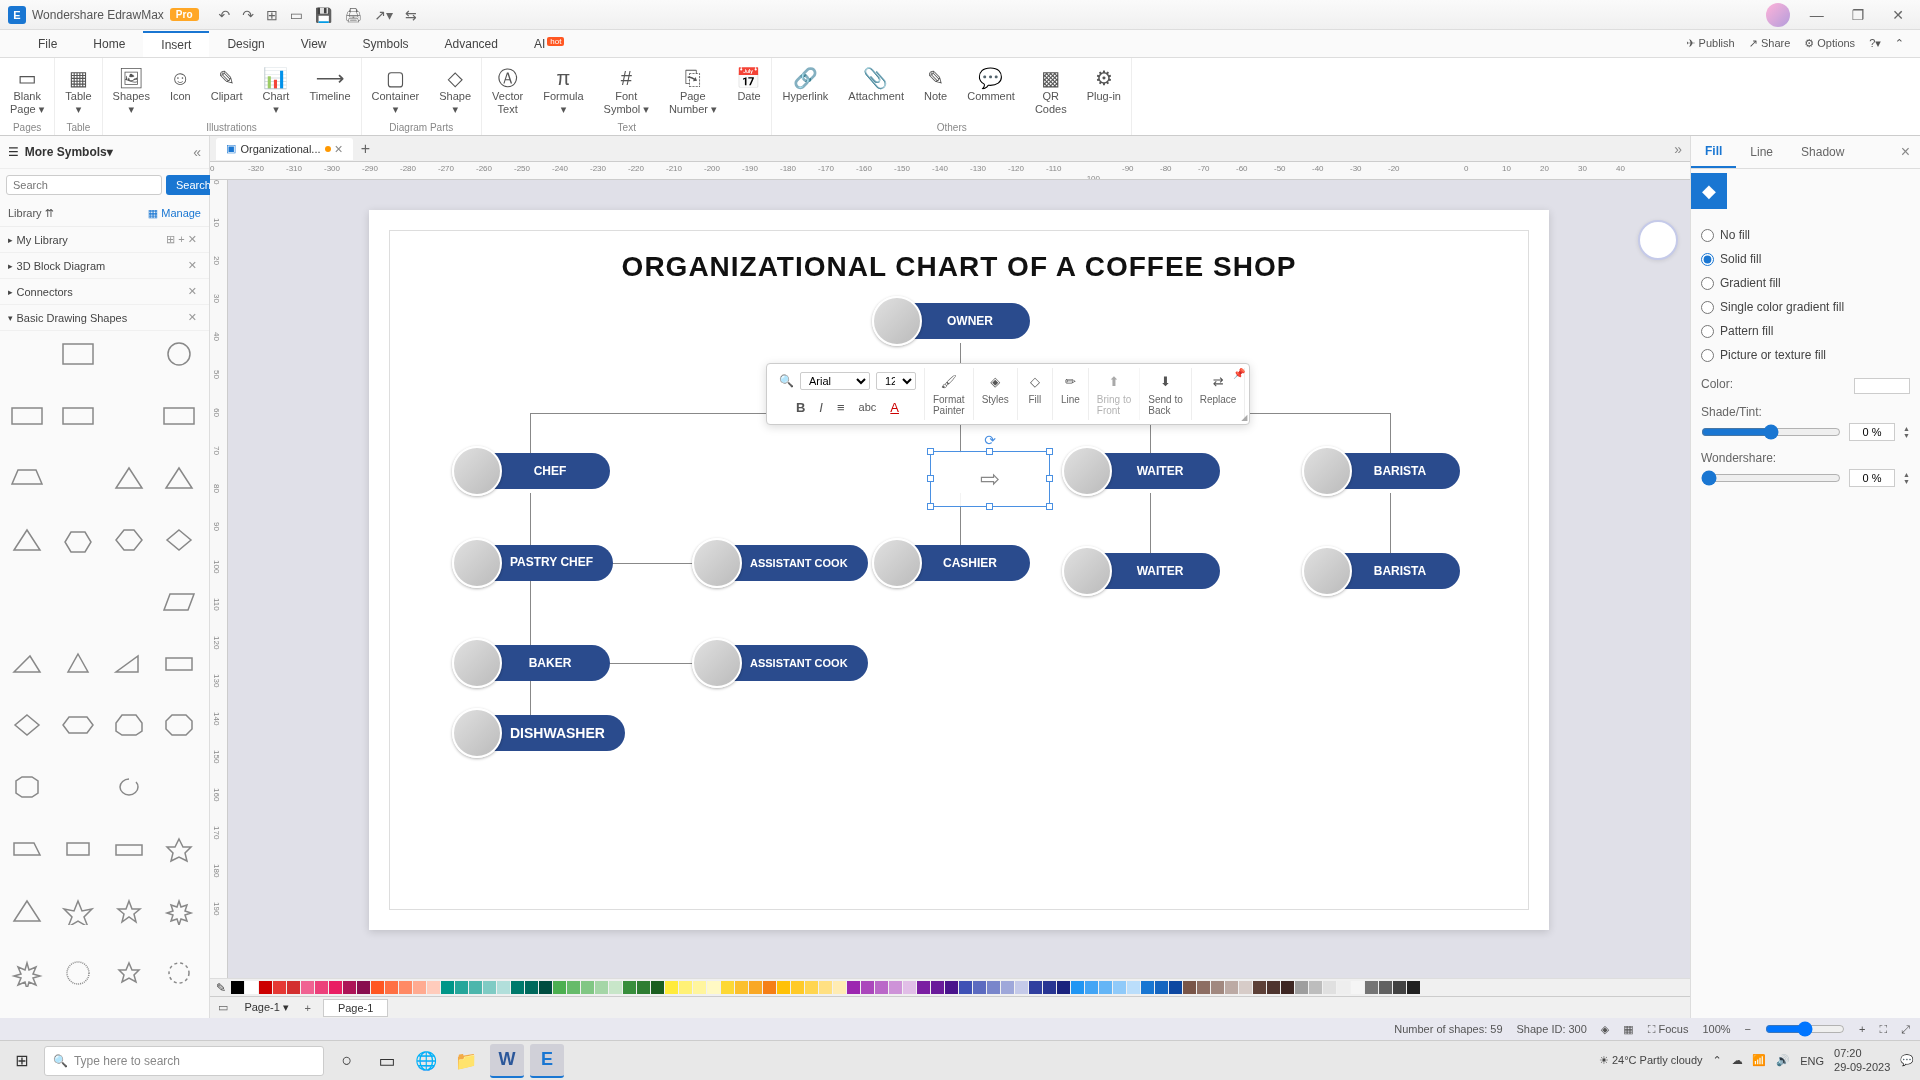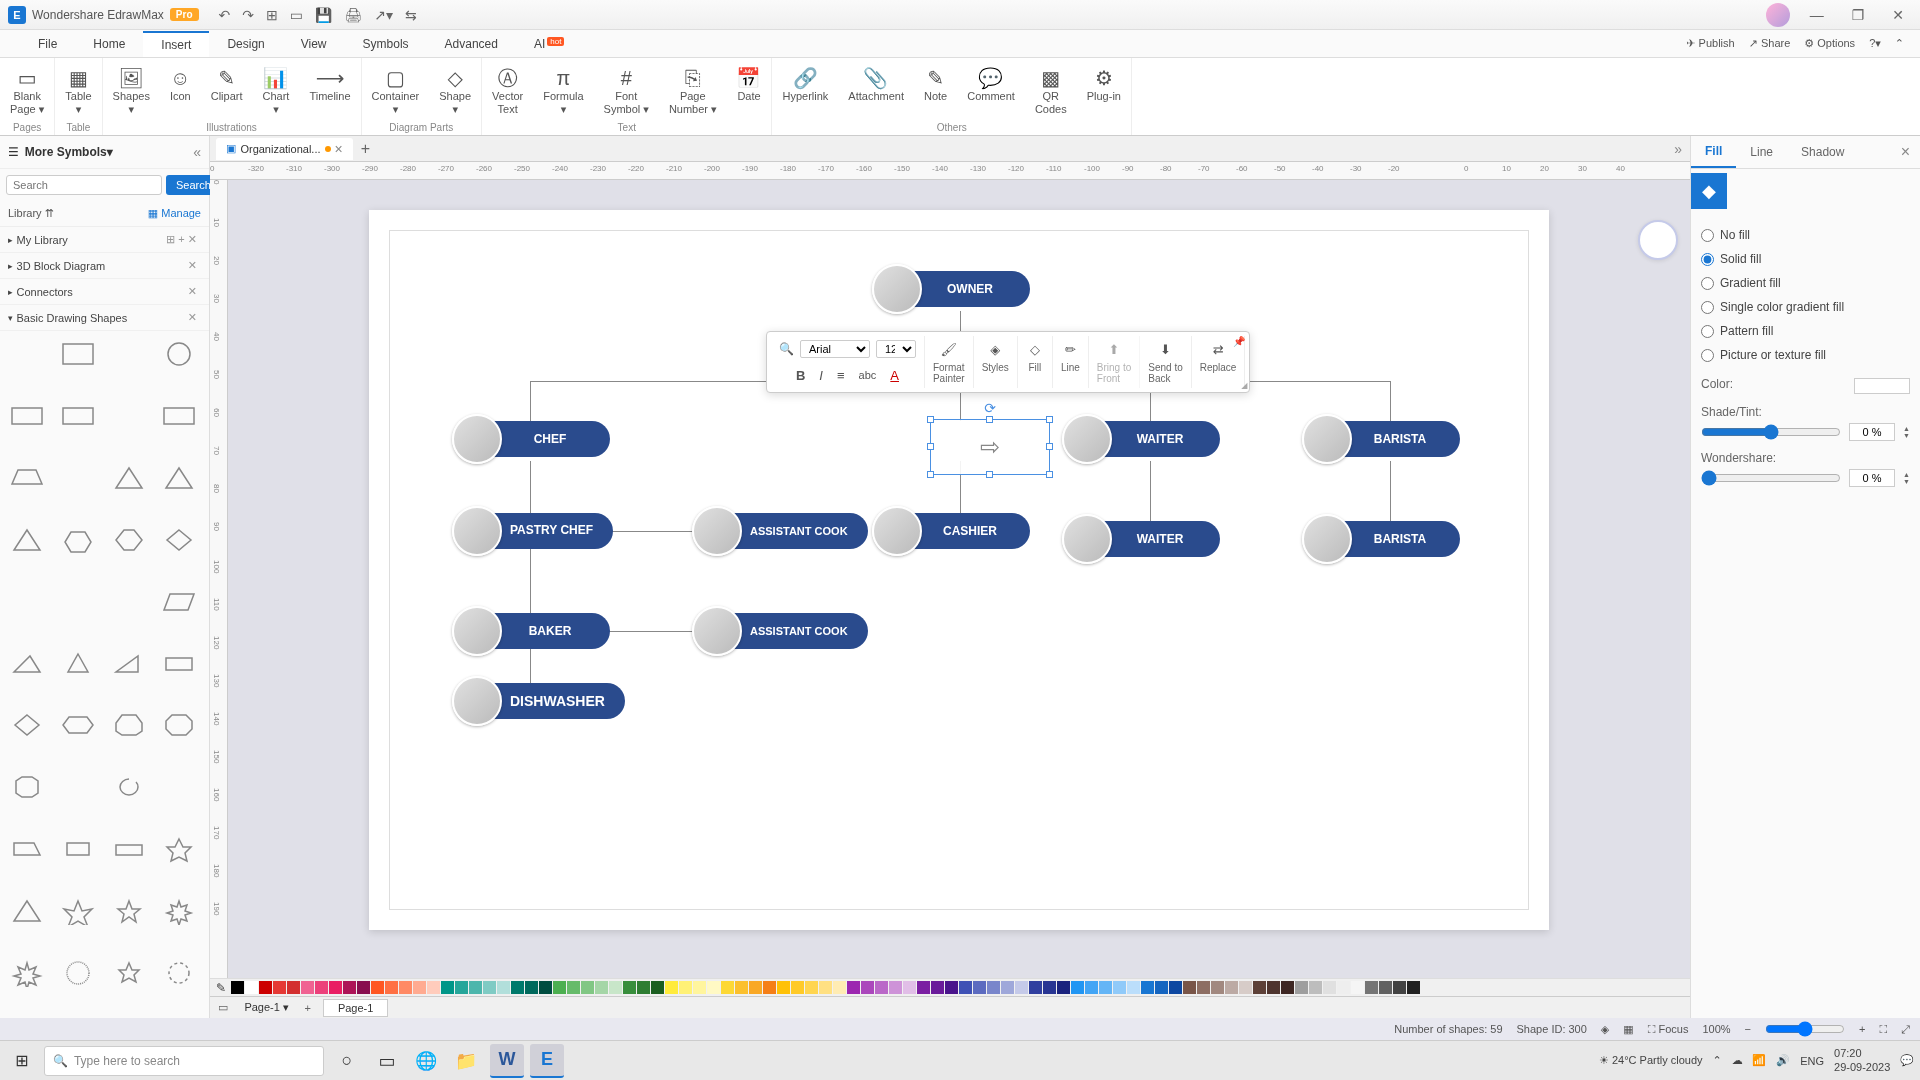--- a/index.html
+++ b/index.html
@@ -577,21 +577,21 @@
         <span style="left: 494px;">-200</span>
         <span style="left: 532px;">-190</span>
         <span style="left: 570px;">-180</span>
         <span style="left: 608px;">-170</span>
         <span style="left: 646px;">-160</span>
         <span style="left: 684px;">-150</span>
         <span style="left: 722px;">-140</span>
         <span style="left: 760px;">-130</span>
         <span style="left: 798px;">-120</span>
         <span style="left: 836px;">-110</span>
-        <span style="left: 874px;">-100</span>
+        <span style="left: 874px; margin-top: 10px;">-100</span>
         <span style="left: 912px;">-90</span>
         <span style="left: 950px;">-80</span>
         <span style="left: 988px;">-70</span>
         <span style="left: 1026px;">-60</span>
         <span style="left: 1064px;">-50</span>
         <span style="left: 1102px;">-40</span>
         <span style="left: 1140px;">-30</span>
         <span style="left: 1178px;">-20</span>
         <span style="left: 1216px; margin-top: 20px;">-10</span>
         <span style="left: 1254px;">0</span>
@@ -620,20 +620,21 @@
           <span style="top: 570px;">150</span>
           <span style="top: 608px;">160</span>
           <span style="top: 646px;">170</span>
           <span style="top: 684px;">180</span>
           <span style="top: 722px;">190</span>
         </div>
       <div class="canvas-inner">
         <div class="navigator"></div>
         <div class="page">
           <div class="diagram-frame">
+            <div class="chart-title">ORGANIZATIONAL CHART OF A COFFEE SHOP</div>
             <div class="org-canvas" id="org-canvas">
 
               <div class="org-line" style="left:550px;top:60px;width:1px;height:70px"></div>
               <div class="org-line" style="left:120px;top:130px;width:860px;height:1px"></div>
               <div class="org-line" style="left:120px;top:130px;width:1px;height:40px"></div>
               <div class="org-line" style="left:550px;top:130px;width:1px;height:40px"></div>
               <div class="org-line" style="left:740px;top:130px;width:1px;height:40px"></div>
               <div class="org-line" style="left:980px;top:130px;width:1px;height:40px"></div>
               <div class="org-line" style="left:120px;top:210px;width:1px;height:240px"></div>
               <div class="org-line" style="left:120px;top:280px;width:180px;height:1px"></div>

